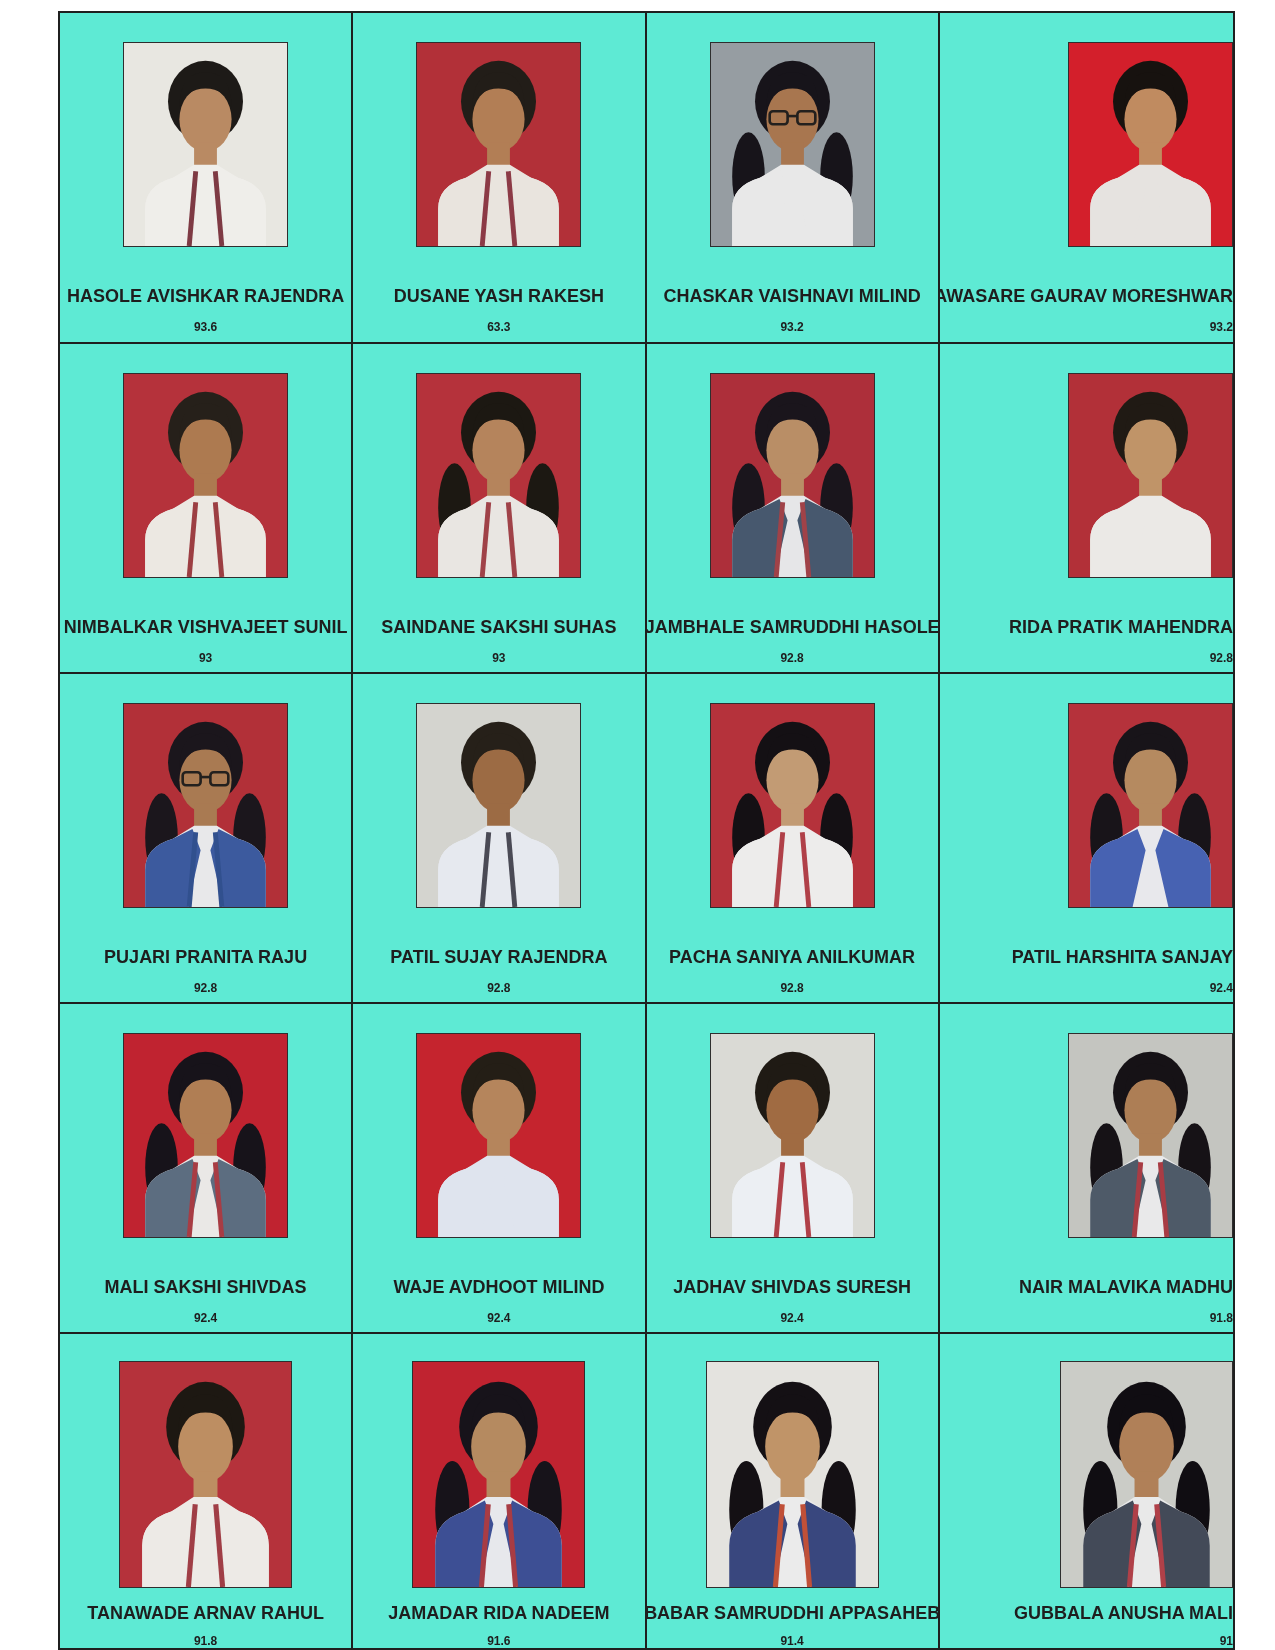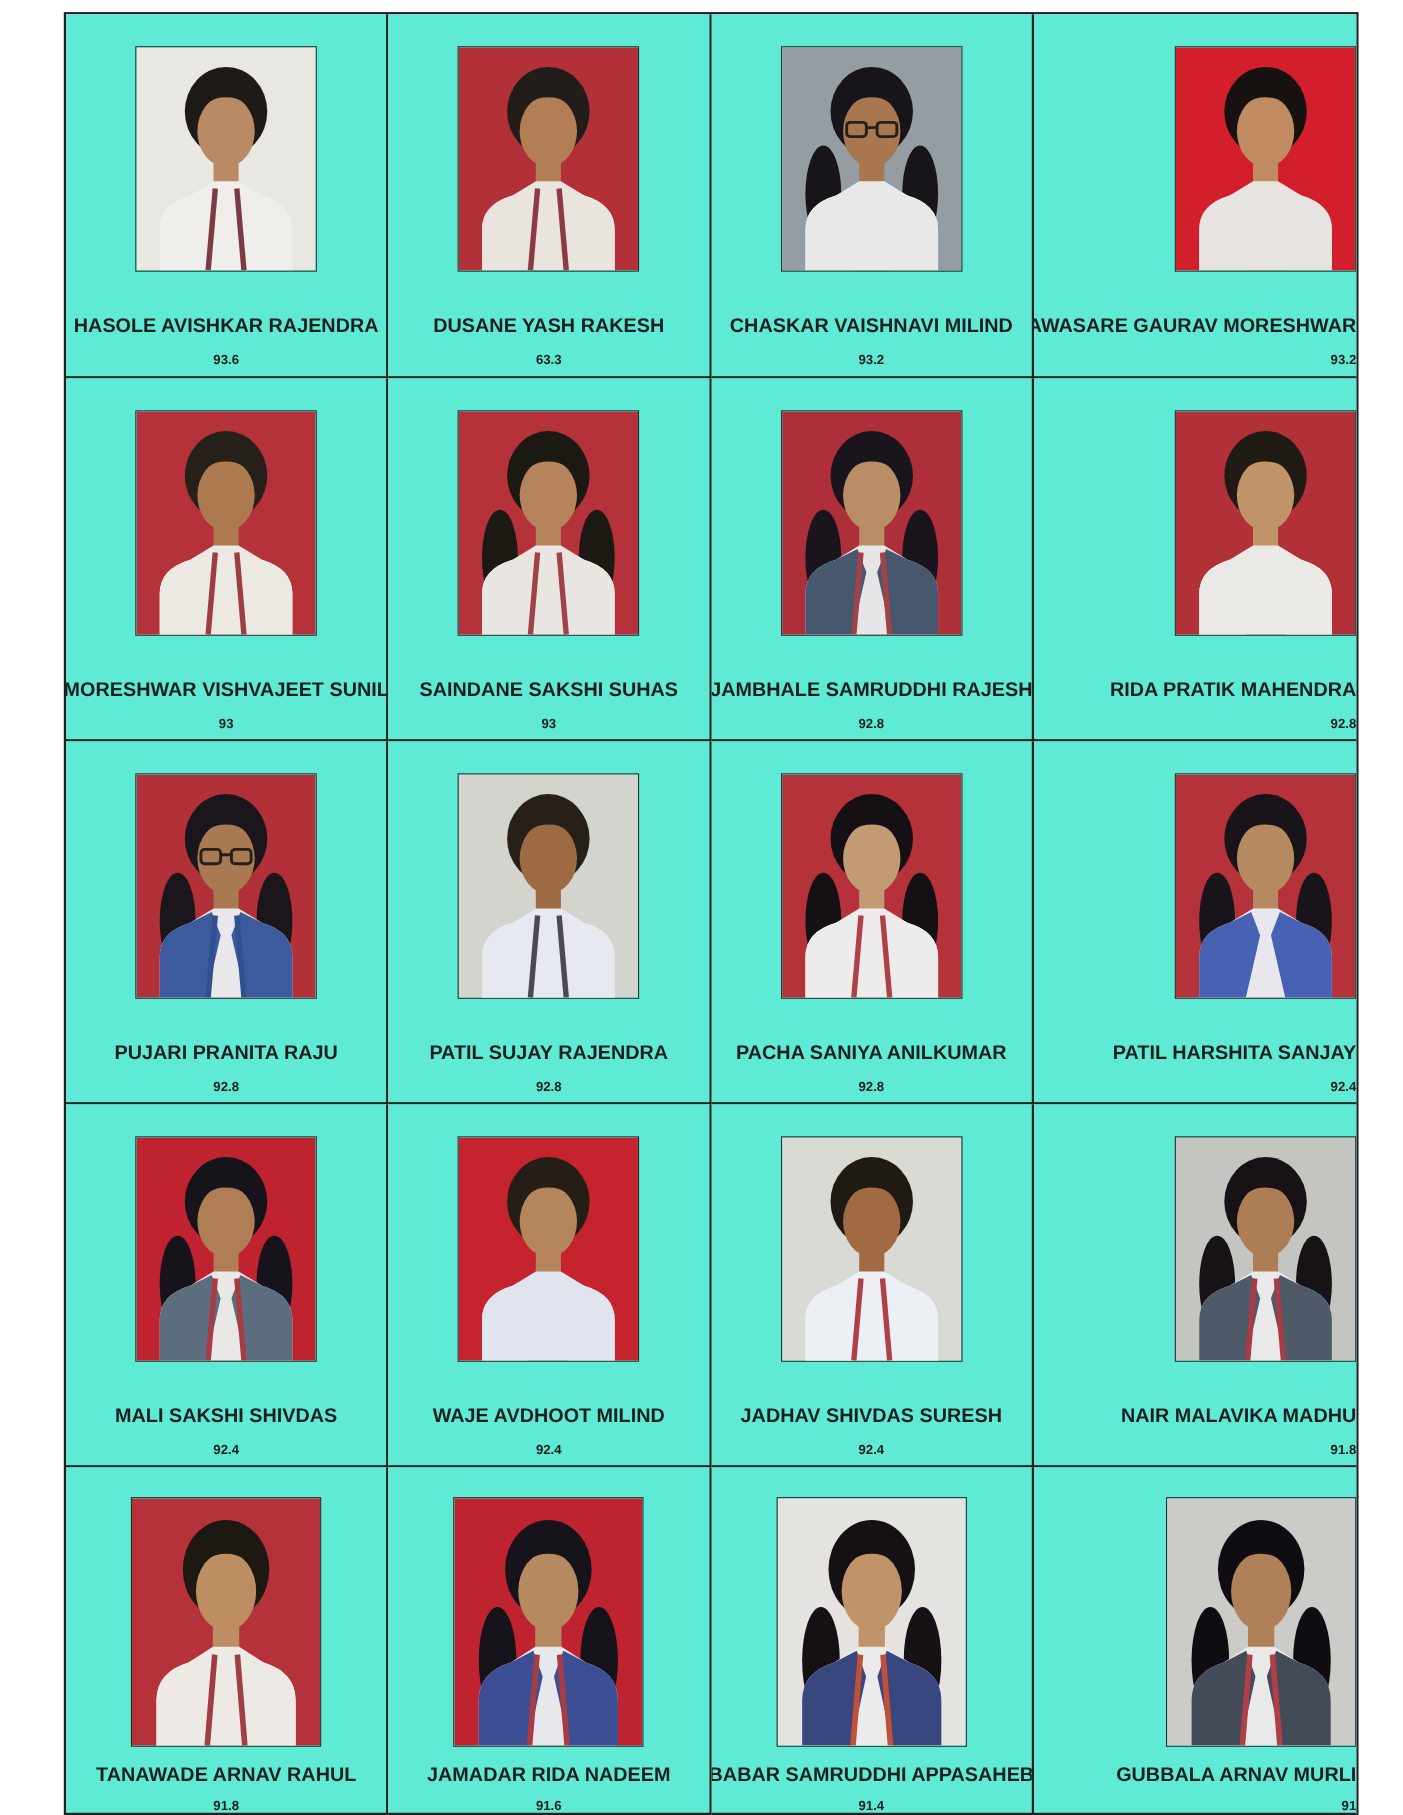--- a/index.html
+++ b/index.html
@@ -187,21 +187,21 @@
           <path d="M47 45 L53 45"></path>
         </g>
         <rect x="43" y="61" width="14" height="15" fill="var(--skin)"></rect>
         <path d="M13 125 L13 102 Q13 88 30 83 L43 75 L57 75 L70 83 Q87 88 87 102 L87 125 Z" fill="var(--shirt)"></path>
         <path d="M13 125 L13 102 Q13 88 30 83 L42 77 L47 90 L39 125 Z" fill="var(--vest)"></path>
         <path d="M87 125 L87 102 Q87 88 70 83 L58 77 L53 90 L61 125 Z" fill="var(--vest)"></path>
         <path d="M44 79 L40 125" stroke="var(--lanyard)" stroke-width="3" fill="none"></path>
         <path d="M56 79 L60 125" stroke="var(--lanyard)" stroke-width="3" fill="none"></path>
       </svg>
     </div>
-    <div class="name">MORESHWAR VISHVAJEET SUNIL</div>
+    <div class="name">NIMBALKAR VISHVAJEET SUNIL</div>
     <div class="score">93</div>
   </div>
 
   <div class="cell">
     <div class="photo" style="--bg: #b5323b; --hair: #1c1812; --skin: #b5845c; --shirt: #e9e6e2; --vest: #e9e6e2; --lanyard: #a04248; --braid: #1c1812; --glasses: transparent;">
       <svg viewBox="0 0 100 125" preserveAspectRatio="none">
         <rect x="0" y="0" width="100" height="125" fill="var(--bg)"></rect>
         <ellipse cx="23" cy="82" rx="10" ry="27" fill="var(--braid)"></ellipse>
         <ellipse cx="77" cy="82" rx="10" ry="27" fill="var(--braid)"></ellipse>
         <ellipse cx="50" cy="36" rx="23" ry="25" fill="var(--hair)"></ellipse>
@@ -239,21 +239,21 @@
           <path d="M47 45 L53 45"></path>
         </g>
         <rect x="43" y="61" width="14" height="15" fill="var(--skin)"></rect>
         <path d="M13 125 L13 102 Q13 88 30 83 L43 75 L57 75 L70 83 Q87 88 87 102 L87 125 Z" fill="var(--shirt)"></path>
         <path d="M13 125 L13 102 Q13 88 30 83 L42 77 L47 90 L39 125 Z" fill="var(--vest)"></path>
         <path d="M87 125 L87 102 Q87 88 70 83 L58 77 L53 90 L61 125 Z" fill="var(--vest)"></path>
         <path d="M44 79 L40 125" stroke="var(--lanyard)" stroke-width="3" fill="none"></path>
         <path d="M56 79 L60 125" stroke="var(--lanyard)" stroke-width="3" fill="none"></path>
       </svg>
     </div>
-    <div class="name">JAMBHALE SAMRUDDHI RAJESH</div>
+    <div class="name">JAMBHALE SAMRUDDHI HASOLE</div>
     <div class="score">92.8</div>
   </div>
 
   <div class="cell">
     <div class="photo" style="--bg: #b23038; --hair: #201a14; --skin: #c09468; --shirt: #ebe9e6; --vest: #ebe9e6; --lanyard: transparent; --braid: transparent; --glasses: transparent;">
       <svg viewBox="0 0 100 125" preserveAspectRatio="none">
         <rect x="0" y="0" width="100" height="125" fill="var(--bg)"></rect>
         <ellipse cx="23" cy="82" rx="10" ry="27" fill="var(--braid)"></ellipse>
         <ellipse cx="77" cy="82" rx="10" ry="27" fill="var(--braid)"></ellipse>
         <ellipse cx="50" cy="36" rx="23" ry="25" fill="var(--hair)"></ellipse>
@@ -577,16 +577,16 @@
           <path d="M47 45 L53 45"></path>
         </g>
         <rect x="43" y="61" width="14" height="15" fill="var(--skin)"></rect>
         <path d="M13 125 L13 102 Q13 88 30 83 L43 75 L57 75 L70 83 Q87 88 87 102 L87 125 Z" fill="var(--shirt)"></path>
         <path d="M13 125 L13 102 Q13 88 30 83 L42 77 L47 90 L39 125 Z" fill="var(--vest)"></path>
         <path d="M87 125 L87 102 Q87 88 70 83 L58 77 L53 90 L61 125 Z" fill="var(--vest)"></path>
         <path d="M44 79 L40 125" stroke="var(--lanyard)" stroke-width="3" fill="none"></path>
         <path d="M56 79 L60 125" stroke="var(--lanyard)" stroke-width="3" fill="none"></path>
       </svg>
     </div>
-    <div class="name">GUBBALA ARNAV MURLI</div>
+    <div class="name">GUBBALA ANUSHA MALI</div>
     <div class="score">91</div>
   </div>
 </div>
 
 </body></html>

